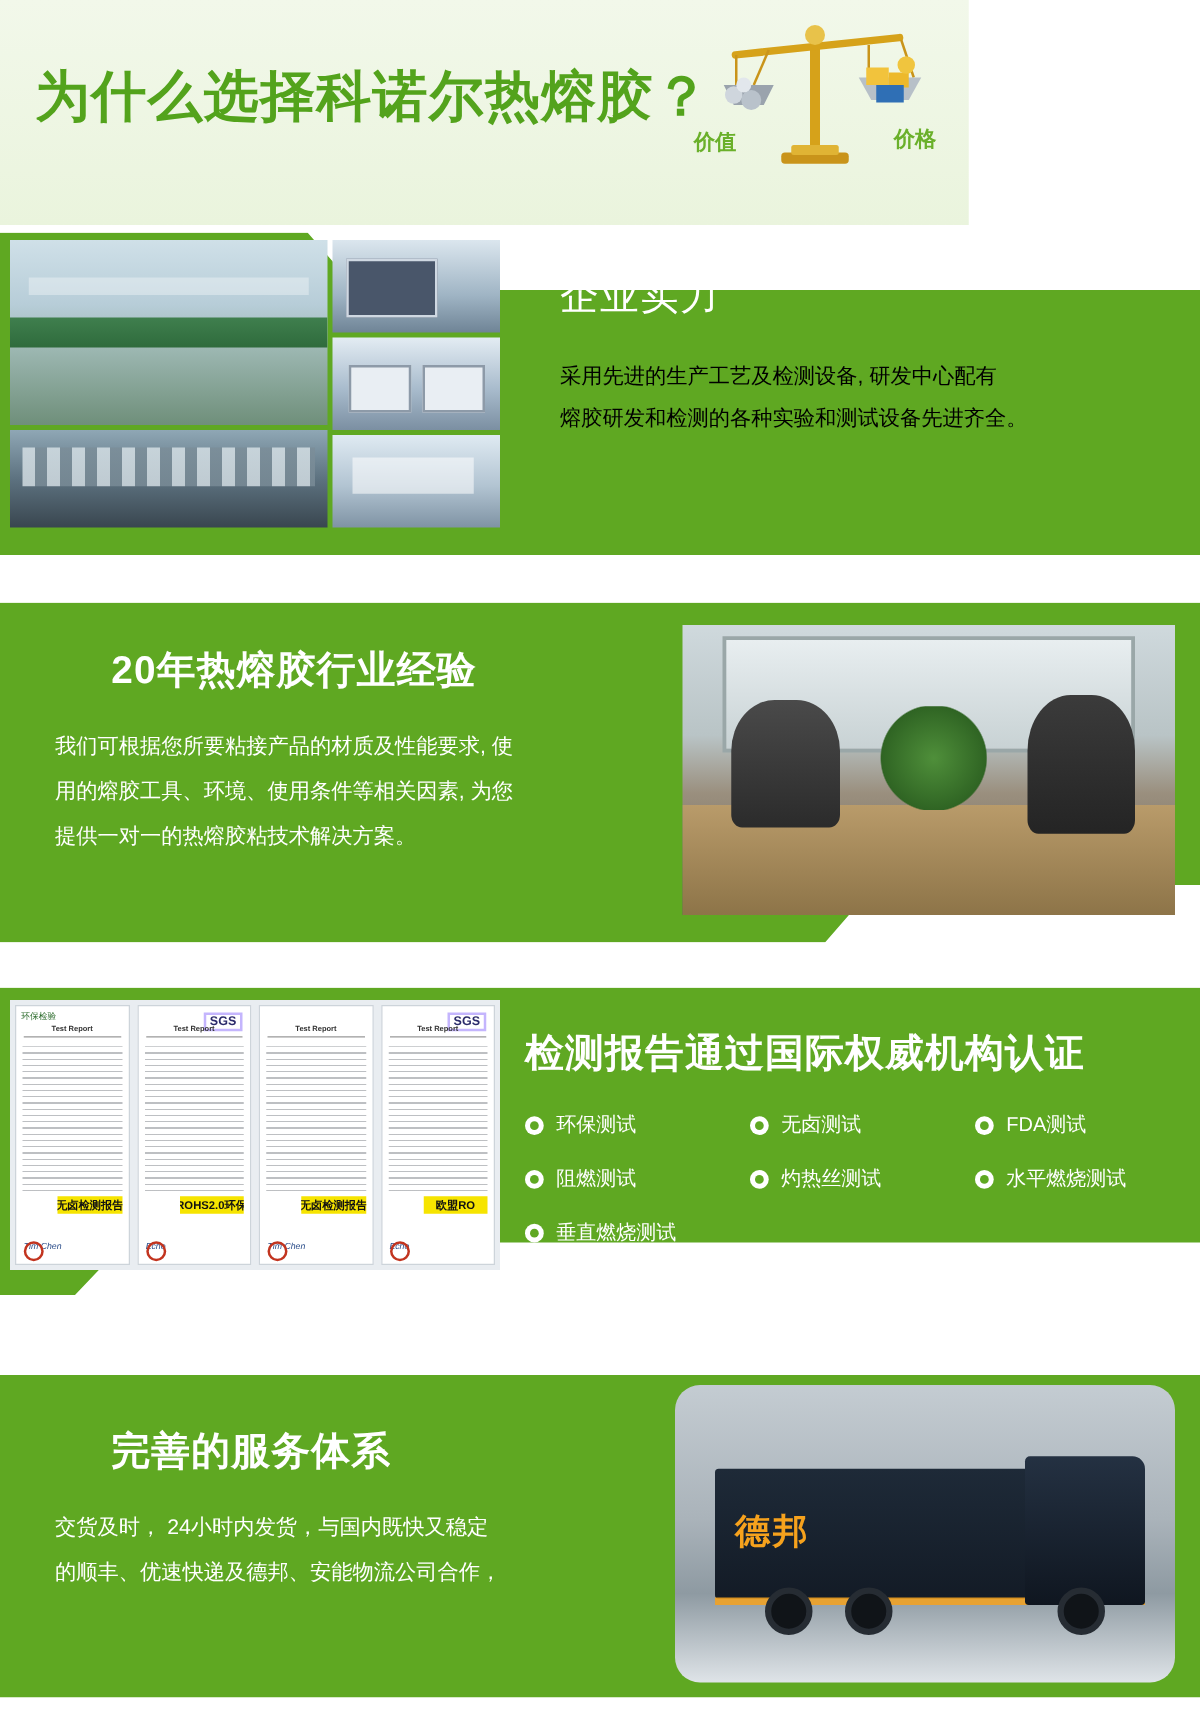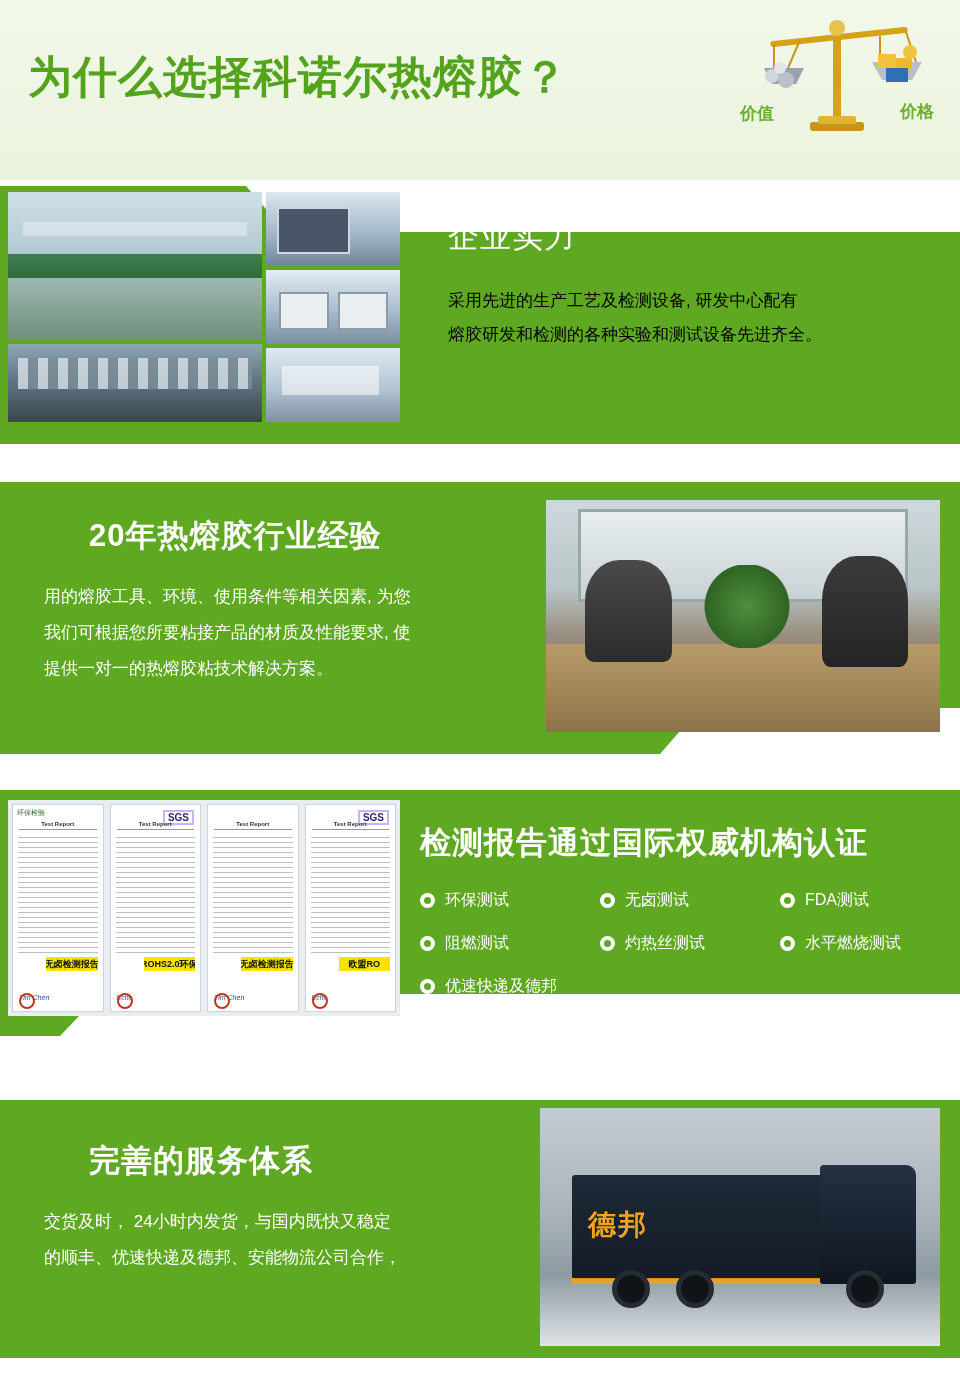--- a/index.html
+++ b/index.html
@@ -9,21 +9,21 @@
     font-family: "Liberation Sans", sans-serif;
     background: #ffffff;
     position: relative;
     overflow: hidden;
   }
   .page { position: relative; width: 960px; height: 1385px; }
 
   
   .header {
     position: relative;
-    width: 960px;
+    width: 775px;
     height: 180px;
     background: linear-gradient(180deg, #f2f8ea 0%, #eaf4dd 100%);
   }
   .header-title {
     position: absolute;
     left: 28px;
     top: 48px;
     font-size: 44px;
     font-weight: bold;
     color: #53a31c;
@@ -246,20 +246,21 @@
     content: ""; position: absolute; left: 4px; top: 4px;
     width: 7px; height: 7px; border-radius: 50%; background: #5fa822;
   }
 
   
   .sec4-text { position: absolute; left: 44px; top: 1140px; width: 470px; }
   .sec4-photo {
     position: absolute; left: 540px; top: 1108px; width: 400px; height: 238px;
     background: linear-gradient(180deg, #c4ccd2 0%, #aab3ba 45%, #8e9aa2 70%, #dfe4e8 100%);
     overflow: hidden;
+    border-radius: 20px;
   }
   .truck-body {
     position: absolute; left: 8%; top: 28%; width: 64%; height: 44%;
     background: linear-gradient(180deg, #1e2a38, #131b26);
     border-radius: 3px;
   }
   .truck-logo {
     position: absolute; left: 12%; top: 38%; width: 52%; height: 22%;
     display: flex; align-items: center; color: #f6a21d;
     font-size: 28px; font-weight: bold; letter-spacing: 2px;
@@ -335,22 +336,22 @@
     <div class="sec-body-white">
       <div>采用先进的生产工艺及检测设备, 研发中心配有</div>
       <div>熔胶研发和检测的各种实验和测试设备先进齐全。</div>
     </div>
   </div>
 
   <div class="band band-2"></div>
   <div class="sec2-text">
     <div class="title-white-lg">20年热熔胶行业经验</div>
     <div class="body-white">
+      <div>我们可根据您所要粘接产品的材质及性能要求, 使</div>
       <div>用的熔胶工具、环境、使用条件等相关因素, 为您</div>
-      <div>我们可根据您所要粘接产品的材质及性能要求, 使</div>
       <div>提供一对一的热熔胶粘技术解决方案。</div>
     </div>
   </div>
   <div class="sec2-photo">
     <div class="window"></div>
     <div class="table"></div>
     <div class="plant"></div>
     <div class="p1"></div>
     <div class="p2"></div>
   </div>
@@ -411,21 +412,21 @@
       <div class="test-item">
         <span class="bullet"></span>
         <span>灼热丝测试</span>
       </div>
       <div class="test-item">
         <span class="bullet"></span>
         <span>水平燃烧测试</span>
       </div>
       <div class="test-item">
         <span class="bullet"></span>
-        <span>优速快递及德邦</span>
+        <span>垂直燃烧测试</span>
       </div>
     </div>
   </div>
 
   <div class="band band-4"></div>
   <div class="sec4-text">
     <div class="title-white-lg">完善的服务体系</div>
     <div class="body-white">
       <div>交货及时， 24小时内发货，与国内既快又稳定</div>
       <div>的顺丰、优速快递及德邦、安能物流公司合作，</div>

